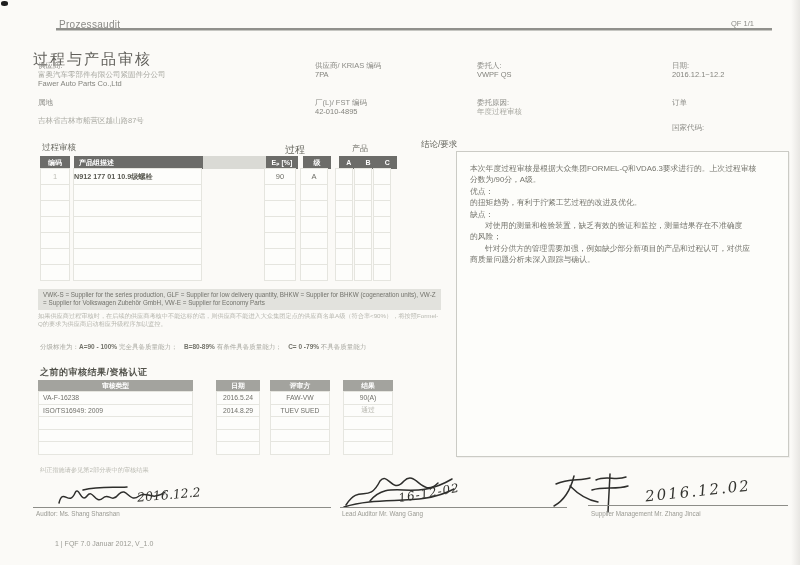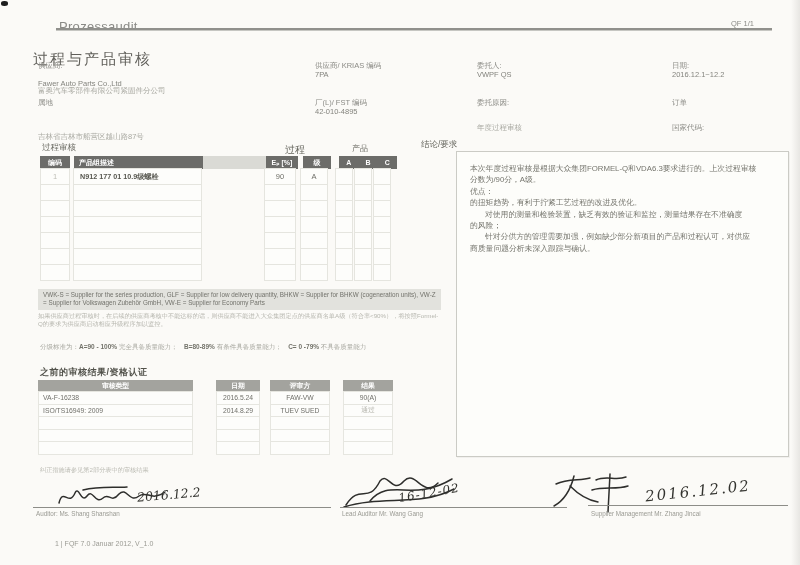--- a/index.html
+++ b/index.html
@@ -9,29 +9,29 @@
     font-family:"Liberation Sans","DejaVu Sans",sans-serif;
     -webkit-font-smoothing:antialiased;
   }
   .abs{position:absolute;}
 
   
   #scan-dot{left:1px;top:1px;width:7px;height:5px;background:#1d1d1d;border-radius:45%;}
   #scan-edge{right:0;top:0;width:9px;height:565px;background:linear-gradient(to right,rgba(0,0,0,0),rgba(60,55,50,0.10));}
 
   
-  #hdr-doctype{left:59px;top:19px;font-size:13px;color:#8a8a86;letter-spacing:.3px;}
+  #hdr-doctype{left:59px;top:19px;font-size:10px;color:#8a8a86;letter-spacing:.3px;}
   #hdr-page{left:731px;top:19px;font-size:7.5px;color:#8a8a86;}
   #hdr-rule{left:56px;top:28px;width:716px;height:2px;background:#90908c;border-bottom:1px solid #c6c6c2;}
   #page-title{left:33px;top:50px;font-size:15px;color:#605f5a;letter-spacing:2px;}
 
   
   .lbl{font-size:7.5px;color:#8b8b86;}
   .val{font-size:7.5px;color:#84847e;}
-  .val-faint{font-size:7.5px;color:#a9a9a2;margin-top:16px;}
+  .val-faint{font-size:7.5px;color:#a9a9a2;}
   #f-supplier-lbl{left:38px;top:61px;}
   #f-supplier-cn{left:38px;top:70px;}
   #f-supplier-en{left:38px;top:79px;}
   #f-loc-lbl{left:38px;top:98px;}
   #f-loc-val{left:38px;top:116px;}
   #f-krias-lbl{left:315px;top:61px;}
   #f-krias-val{left:315px;top:70px;}
   #f-fst-lbl{left:315px;top:98px;}
   #f-fst-val{left:315px;top:107px;}
   #f-client-lbl{left:477px;top:61px;}
@@ -60,21 +60,21 @@
   .gap4{width:4px;}.gap63{width:63px;}.gap5{width:5px;}.gap8{width:8px;}.gap2{width:2px;}
   .w-sub{width:18px;}
   .h.w-desc{justify-content:flex-start;padding-left:5px;box-sizing:border-box;}
   .h.w-abc{justify-content:space-around;}
   .pa-row{display:flex;height:17px;margin-top:-1px;}
   .pa-row .c{background:#fdfdfb;border:1px solid #e5e5df;box-sizing:border-box;
     font-size:7.5px;color:#6e6e67;display:flex;align-items:center;justify-content:center;margin-left:-1px;}
   .pa-row .c:first-child{margin-left:0;}
   .pa-row .sp{background:transparent;}
   .pa-row .c-code{color:#bdbdb6;}
-  .pa-row .c-desc{justify-content:flex-start;padding-left:6px;color:#57574f;font-weight:bold;font-size:7.2px;}
+  .pa-row .c-desc{justify-content:flex-start;color:#57574f;font-weight:bold;font-size:7.2px;}
 
   
   #legend-box{left:38px;top:289px;width:403px;background:#e2e2dd;color:#72726b;
     font-size:6.3px;line-height:8.4px;padding:2px 5px;box-sizing:border-box;}
   #notes{left:38px;top:312px;width:404px;font-size:6.2px;line-height:8px;color:#b6b6ae;}
   #grading{left:40px;top:343px;font-size:6.5px;color:#a8a8a0;}
   #grading .gk{color:#73736a;font-weight:bold;}
 
   
   #sec2-label{left:40px;top:366px;font-size:9px;font-weight:600;color:#52524b;letter-spacing:.5px;}
@@ -361,20 +361,21 @@
 
     <div class="c-line"><span>本次年度过程审核是根据大众集团FORMEL-Q和VDA6.3要求进行的。上次过程审核</span></div>
 
     <div class="c-line"><span>分数为/90分，A级。</span></div>
 
     <div class="c-line"><span>优点：</span></div>
 
 
     <div class="c-line"><span>的扭矩趋势，有利于拧紧工艺过程的改进及优化。</span></div>
 
+    <div class="c-line"><span>缺点：</span></div>
 
     <div class="c-line ind"><span>对使用的测量和检验装置，缺乏有效的验证和监控，测量结果存在不准确度</span></div>
 
     <div class="c-line"><span>的风险；</span></div>
 
     <div class="c-line ind"><span>针对分供方的管理需要加强，例如缺少部分新项目的产品和过程认可，对供应</span></div>
 
     <div class="c-line"><span>商质量问题分析未深入跟踪与确认。</span></div>
   </div>
 

